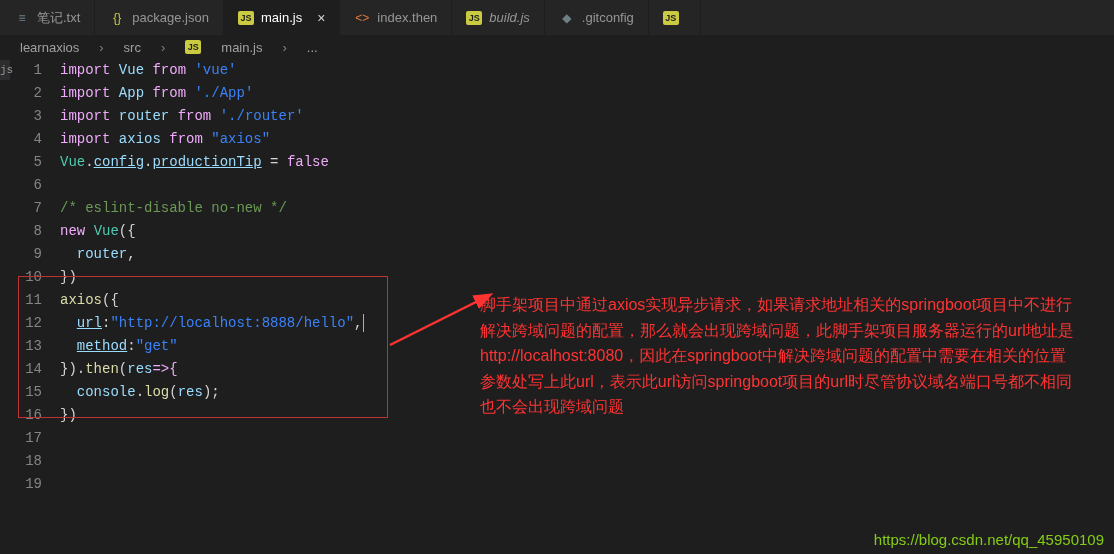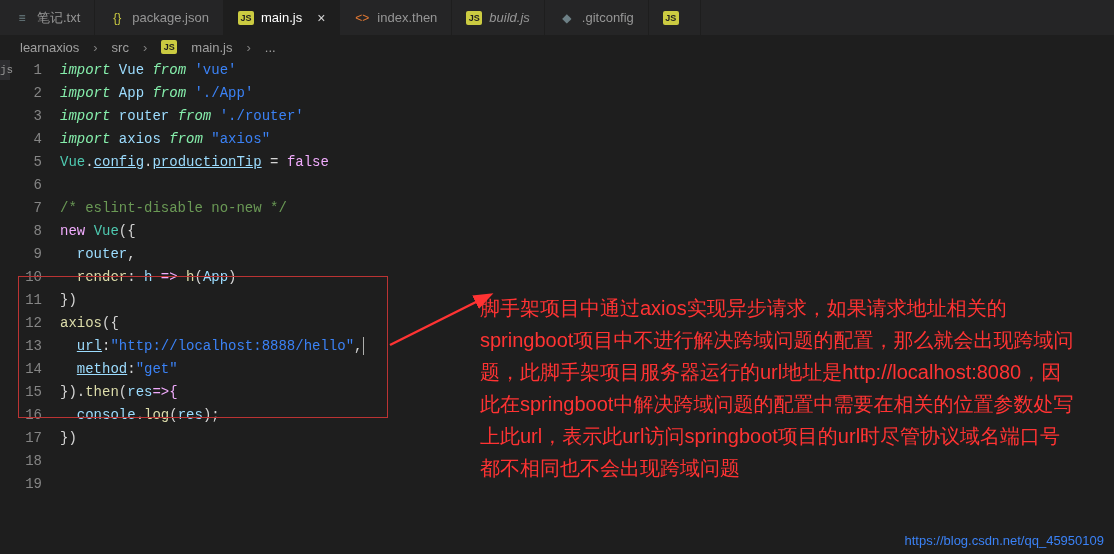--- a/index.html
+++ b/index.html
@@ -42,41 +42,41 @@
     .ico-npm { background: #cb3837; color: #fff; font-size: 7px; padding: 1px 2px; border-radius: 2px; font-weight: bold;}
     .ico-gear { color: #6d8086; }
     .tab-close { margin-left: 8px; color: #d4d4d4; font-size: 14px; }
     .tab.italic .tab-label { font-style: italic; }
     .breadcrumb {
       display: flex;
       align-items: center;
       padding: 4px 20px;
       font-size: 13px;
       color: #a0a0a0;
-      gap: 14px;
+      gap: 20px;
       font-family: -apple-system, 'Segoe UI', sans-serif;
       height: 24px;
     }
     .breadcrumb .chev { color: #808080; }
     .bc-ico { display: inline-flex; align-items: center; }
     .editor {
       display: flex;
       position: relative;
     }
     .gutter {
       width: 60px;
       text-align: right;
       padding-right: 18px;
       color: #858585;
       user-select: none;
     }
     .gutter .ln { height: 23px; line-height: 23px; }
     .code { flex: 1; position: relative; }
     .line { height: 23px; line-height: 23px; white-space: pre; }
-    .tk-kw { color: #86efac; font-style: italic; }
+    .tk-kw { color: #f0abfc; }
     .tk-var { color: #9cdcfe; }
     .tk-cls { color: #4ec9b0; }
     .tk-str { color: #3b82f6; }
     .tk-pun { color: #d4d4d4; }
     .tk-com { color: #6a9955; }
     .tk-fn { color: #dcdcaa; }
     .tk-prop { color: #9cdcfe; text-decoration: underline; }
     .tk-bool { color: #f0abfc; }
     .highlight-box {
       position: absolute;
@@ -92,30 +92,30 @@
       left: 380px;
       top: 285px;
       pointer-events: none;
     }
     .annotation {
       position: absolute;
       left: 480px;
       top: 292px;
       width: 600px;
       color: #ff3333;
-      font-size: 20px;
+      font-size: 16px;
       line-height: 1.6;
       font-family: sans-serif;
     }
     .watermark {
       position: absolute;
       bottom: 6px;
       right: 10px;
-      color: #3b82f6;
-      font-size: 13px;
+      color: #84cc16;
+      font-size: 15px;
       font-family: sans-serif;
     }
     .left-stub {
       position: absolute;
       left: 0;
       top: 60px;
       width: 10px;
       height: 20px;
       background: #2d2d30;
       color: #969696;
@@ -207,21 +207,20 @@
   <div class="code">
     <div class="line"><span class="tk-kw">import</span> <span class="tk-var">Vue</span> <span class="tk-kw">from</span> <span class="tk-str">'vue'</span></div>
     <div class="line"><span class="tk-kw">import</span> <span class="tk-var">App</span> <span class="tk-kw">from</span> <span class="tk-str">'./App'</span></div>
     <div class="line"><span class="tk-kw">import</span> <span class="tk-var">router</span> <span class="tk-kw">from</span> <span class="tk-str">'./router'</span></div>
     <div class="line"><span class="tk-kw">import</span> <span class="tk-var">axios</span> <span class="tk-kw">from</span> <span class="tk-str">"axios"</span></div>
     <div class="line"><span class="tk-cls">Vue</span><span class="tk-pun">.</span><span class="tk-prop">config</span><span class="tk-pun">.</span><span class="tk-prop">productionTip</span><span class="tk-pun"> = </span><span class="tk-bool">false</span></div>
     <div class="line"></div>
     <div class="line"><span class="tk-com">/* eslint-disable no-new */</span></div>
     <div class="line"><span class="tk-bool">new</span> <span class="tk-cls">Vue</span><span class="tk-pun">({</span></div>
     <div class="line">  <span class="tk-var">router</span><span class="tk-pun">,</span></div>
-    <div class="line">  <span class="tk-fn">render</span><span class="tk-pun">: </span><span class="tk-var">h</span><span class="tk-bool"> =&gt; </span><span class="tk-fn">h</span><span class="tk-pun">(</span><span class="tk-var">App</span><span class="tk-pun">)</span></div>
     <div class="line"><span class="tk-pun">})</span></div>
     <div class="line"><span class="tk-fn">axios</span><span class="tk-pun">({</span></div>
     <div class="line">  <span class="tk-prop">url</span><span class="tk-pun">:</span><span class="tk-str">"http://localhost:8888/hello"</span><span class="tk-pun">,</span><span class="cursor"></span></div>
     <div class="line">  <span class="tk-prop">method</span><span class="tk-pun">:</span><span class="tk-str">"get"</span></div>
     <div class="line"><span class="tk-pun">}).</span><span class="tk-fn">then</span><span class="tk-pun">(</span><span class="tk-var">res</span><span class="tk-bool">=&gt;{</span></div>
     <div class="line">  <span class="tk-var">console</span><span class="tk-pun">.</span><span class="tk-fn">log</span><span class="tk-pun">(</span><span class="tk-var">res</span><span class="tk-pun">);</span></div>
     <div class="line"><span class="tk-pun">})</span></div>
     <div class="line"></div>
   </div>
 </div>

